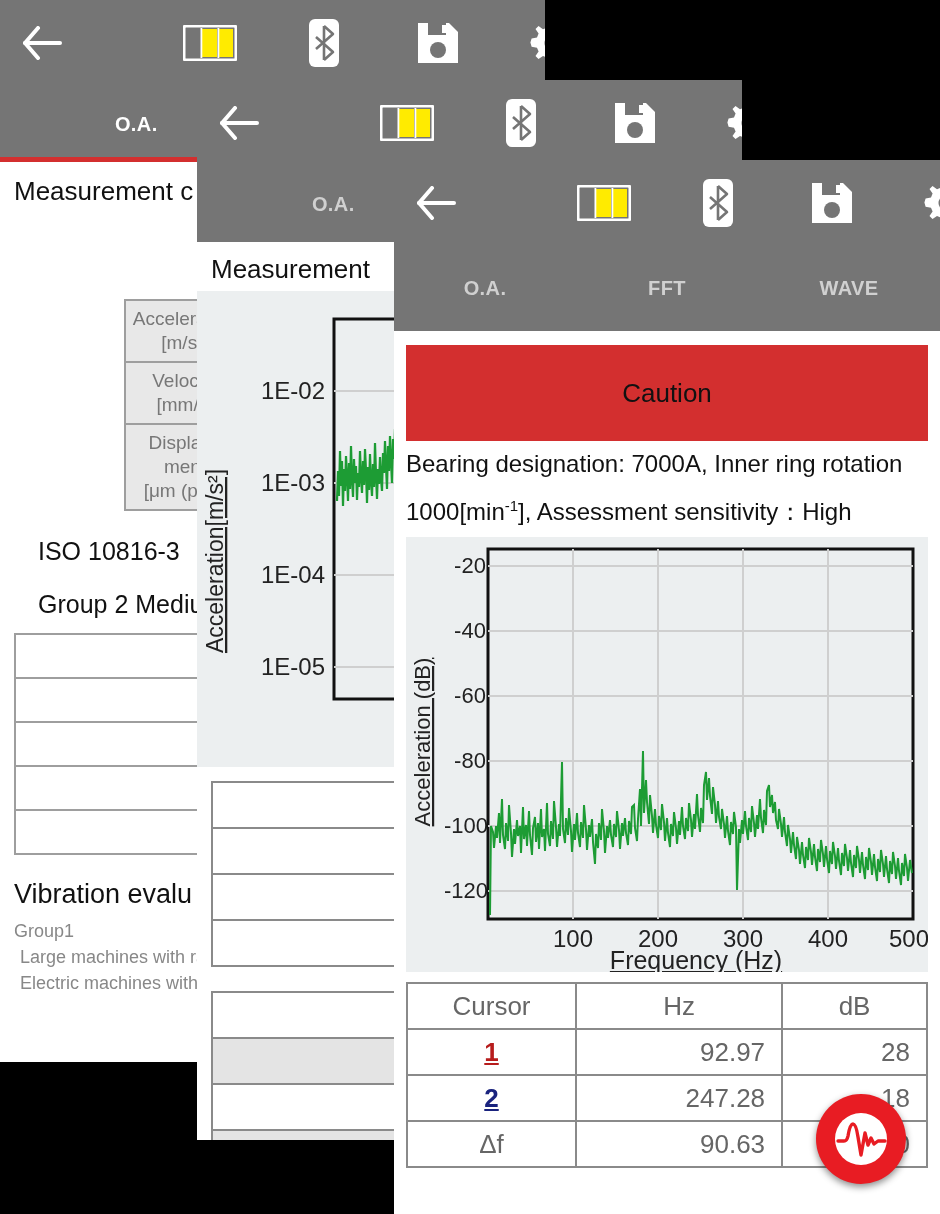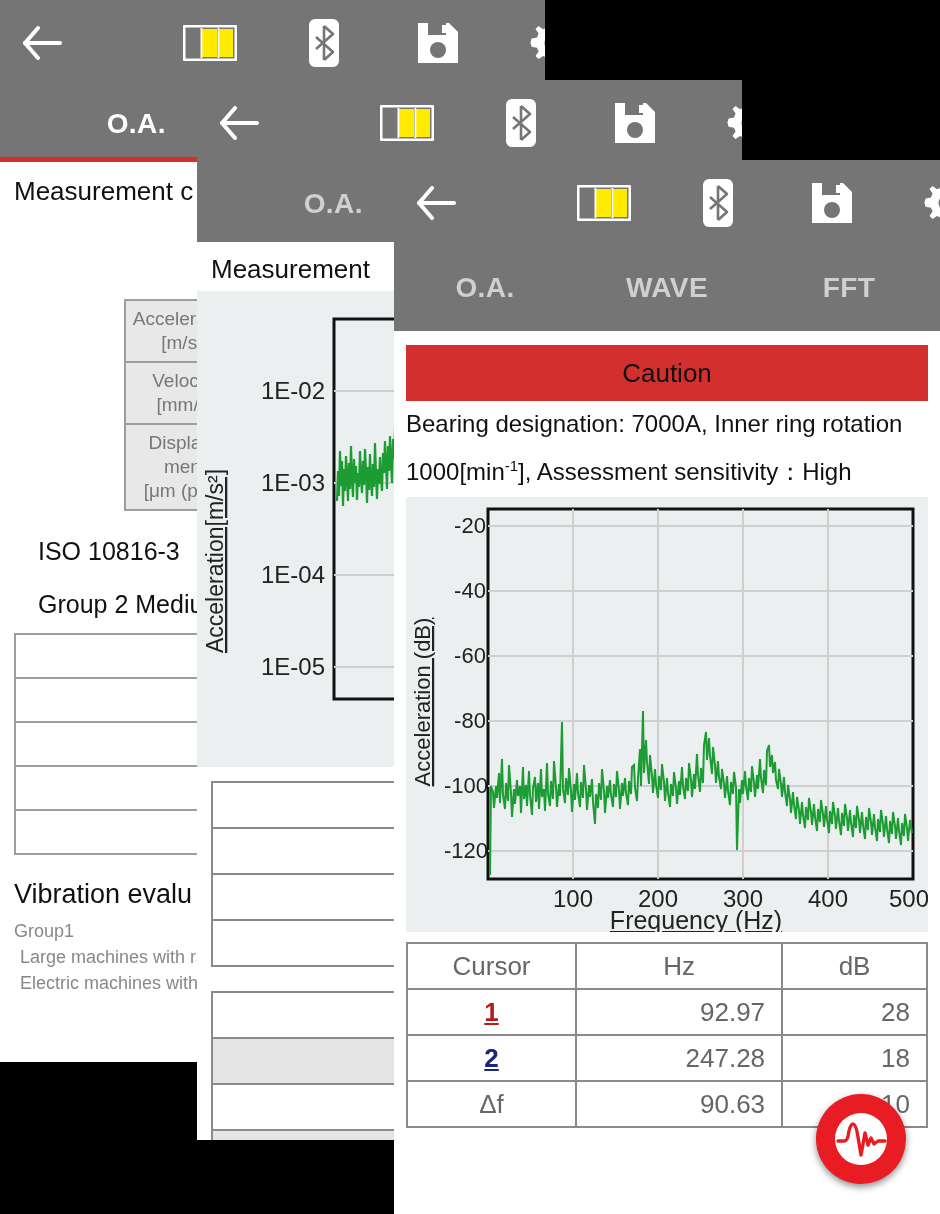--- a/index.html
+++ b/index.html
@@ -10,21 +10,21 @@
   
   .win { position:absolute; overflow:hidden; background:#fff; }
   .appbar { background:#757575; width:100%; height:85px; position:relative; }
   .appbar .icons { position:absolute; top:0; left:0; height:85px; display:flex;
      align-items:center; }
   .ic { width:84px; height:85px; display:flex; align-items:center; justify-content:center; }
   svg { display:block; }
 
   .tabbar { background:#757575; height:77px; width:100%; position:relative; display:flex; }
   .tab { flex:1; display:flex; align-items:center; justify-content:center; text-align:center;
-     color:#d0d0d0; font-size:28px; font-weight:bold; letter-spacing:.4px; line-height:24px;
+     color:#d0d0d0; font-size:20px; font-weight:bold; letter-spacing:.4px; line-height:24px;
      position:relative; }
   .tab.active { color:#ffffff; }
   .tab.active::after { content:""; position:absolute; left:0; right:0; bottom:0;
      height:5px; background:#d32f2f; }
 
   
   #win1 { left:0; top:0; width:545px; height:1062px; }
   #win1 .appbar{ width:545px; }
   #win1 .tabbar{ width:545px; }
   .w1body { padding:0 14px; }
@@ -62,21 +62,21 @@
   table.top5 td { border:2px solid #8a8a8a; height:46px; font-size:25px; color:#666; }
   table.top5 td.hd { text-align:center; }
   table.top5 td.no { text-align:right; padding-right:14px; text-decoration:underline; }
   table.top5 tr.alt td { background:#e4e4e4; }
 
   
   #win3 { left:394px; top:160px; width:546px; height:1054px; }
   #win3 .appbar{ width:546px; }
   #win3 .tabbar{ width:546px; height:86px; }
   .w3h { font-size:29px; color:#111; padding:11px 12px 0 12px; white-space:nowrap; }
-  .caution { background:#d32f2f; color:#111; font-size:26px; height:56px; margin:14px 12px 0 12px;
+  .caution { background:#d32f2f; color:#111; font-size:26px; height:96px; margin:14px 12px 0 12px;
      display:flex; align-items:center; justify-content:center; }
   .mc { font-size:31px; color:#111; padding:14px 12px 0 12px; }
   .sub { font-size:24px; color:#111; padding:4px 12px 0 12px; line-height:38px; white-space:nowrap; }
   .sub sup { font-size:15px; vertical-align:super; }
   .chartwrap { background:#eceff0; margin:6px 12px 0 12px; position:relative; height:435px; }
   table.cur3 { border-collapse:collapse; width:calc(100% - 24px); margin:10px 12px 0 12px; }
   table.cur3 td { border:2px solid #8a8a8a; height:46px; font-size:26px; color:#666;
      text-align:center; }
   table.cur3 td.num { text-align:right; padding-right:16px; }
   table.cur3 td.c1 { color:#b71c1c; font-weight:bold; text-decoration:underline; }
@@ -417,24 +417,24 @@
       </div>
 
     </div>
   </div>
 
   <div class="tabbar">
     <div class="tab">
           <span>O.A.</span>
         </div>
     <div class="tab">
+          <span>FFT</span>
+        </div>
+    <div class="tab">
           <span>WAVE</span>
-        </div>
-    <div class="tab">
-          <span>FFT</span>
         </div>
   </div>
 
 
   <div class="caution">
     <span>Caution</span>
   </div>
 
   <div class="sub">Bearing designation: 7000A, Inner ring rotation</div>
   <div class="sub"><span>1000[min</span><sup>-1</sup><span>], Assessment sensitivity：High</span></div>

